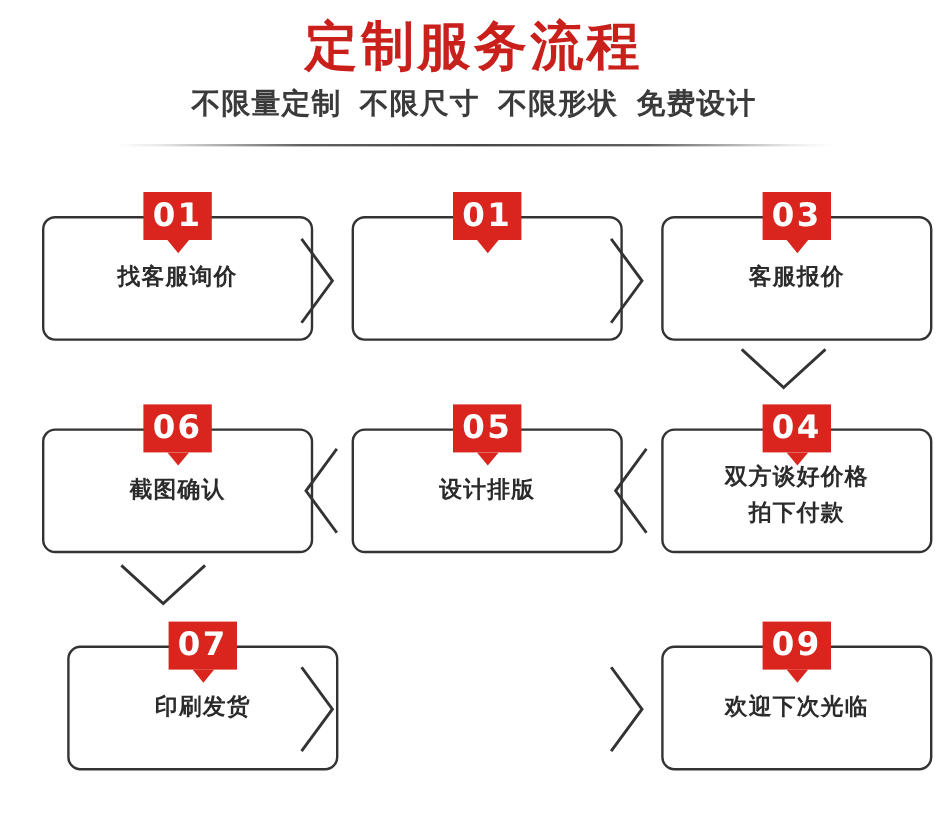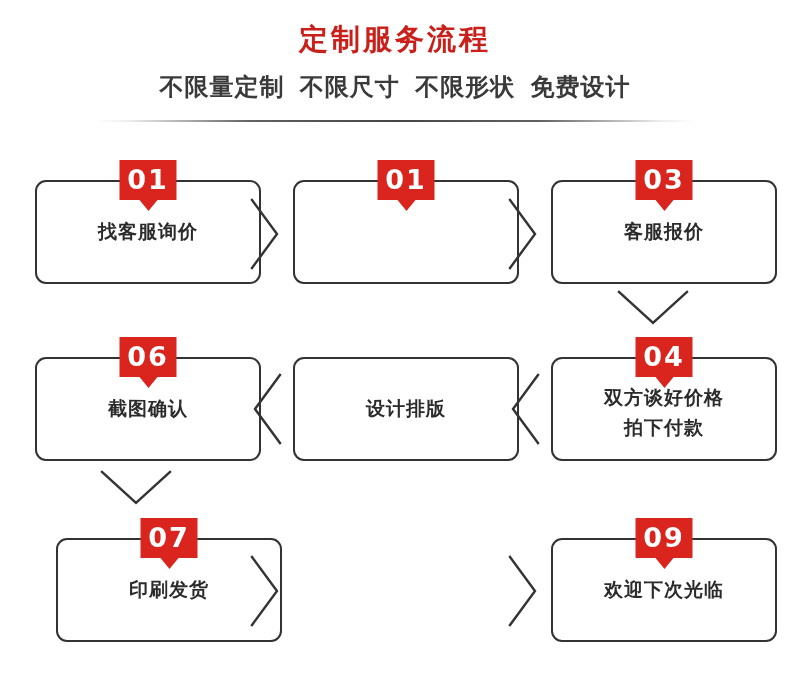--- a/index.html
+++ b/index.html
@@ -16,21 +16,21 @@
     color: #2b2b2b;
   }
 
   
   #header {
     width: 790px;
     padding-top: 14px;
     text-align: center;
   }
   #page-title {
-    font-size: 29px;
+    font-size: 44px;
     font-weight: bold;
     color: #c9201c;
     letter-spacing: 3px;
     line-height: 50px;
     margin: 0;
   }
   #page-subtitle {
     font-size: 24px;
     font-weight: bold;
     color: #3a3a3a;
@@ -178,20 +178,21 @@
 拍下付款</div>
   </div>
 
   <div class="conn" style="left:508px; top:371px;">
     <svg width="34" height="76" viewBox="0 0 34 76">
       <polyline points="30,4 5,38 30,72" fill="none" stroke="#333333" stroke-width="2.4" stroke-linecap="square" stroke-linejoin="miter"></polyline>
     </svg>
   </div>
 
   <div class="step" style="left:293px; top:357px;">
+    <div class="badge">05</div>
     <div class="step-label">设计排版</div>
   </div>
 
   <div class="conn" style="left:250px; top:371px;">
     <svg width="34" height="76" viewBox="0 0 34 76">
       <polyline points="30,4 5,38 30,72" fill="none" stroke="#333333" stroke-width="2.4" stroke-linecap="square" stroke-linejoin="miter"></polyline>
     </svg>
   </div>
 
   <div class="step" style="left:35px; top:357px;">

